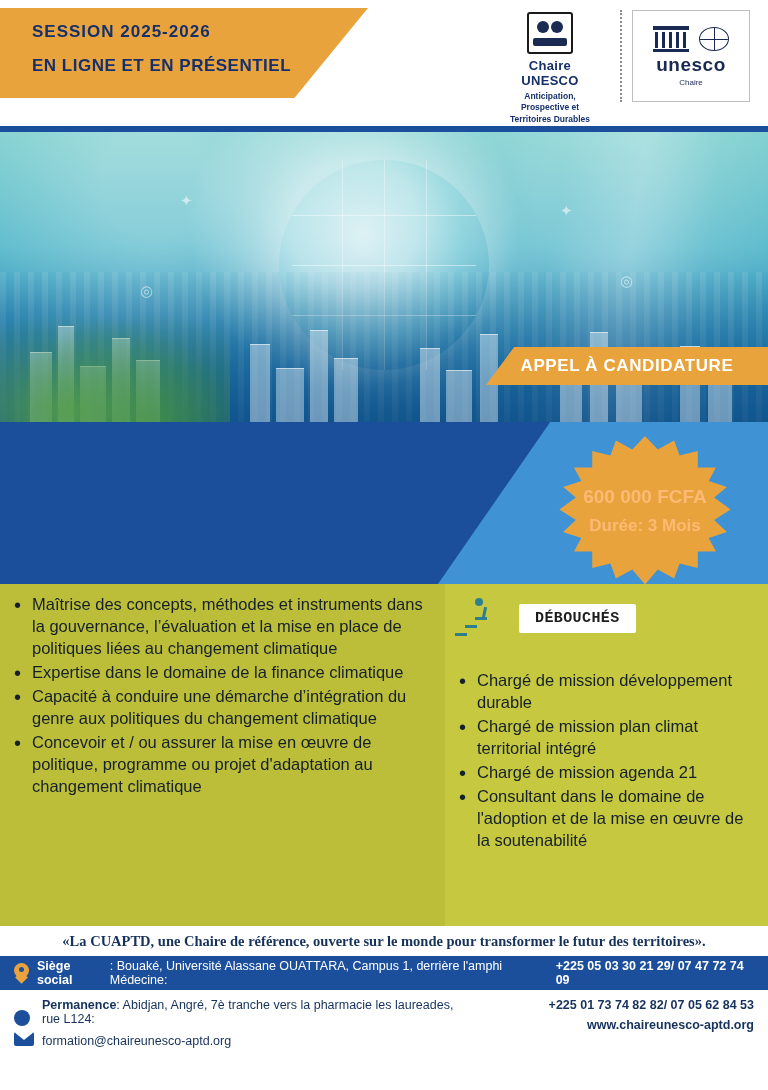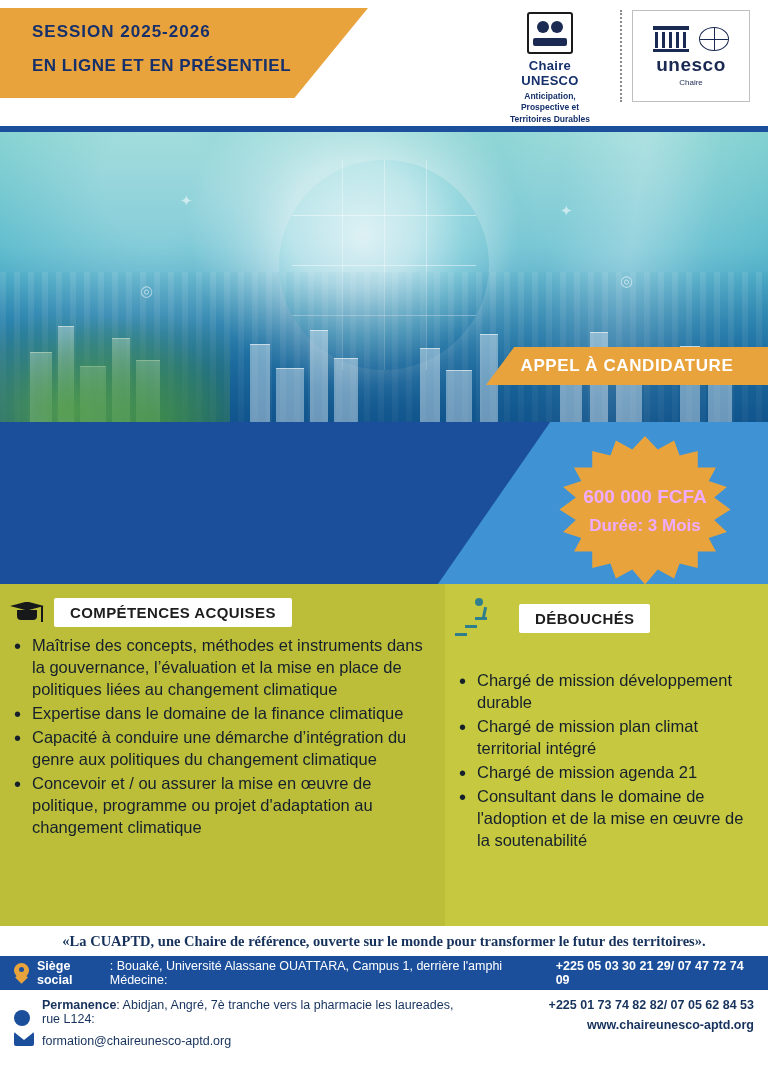--- a/index.html
+++ b/index.html
@@ -218,21 +218,21 @@
       95% 34%, 88% 41%, 97% 49%, 88% 56%, 95% 64%, 85% 68%, 89% 77%, 79% 77%,
       79% 88%, 69% 85%, 66% 95%, 57% 89%, 50% 99%, 43% 89%, 34% 95%, 31% 85%,
       21% 88%, 21% 77%, 11% 77%, 15% 68%, 5% 64%, 12% 56%, 3% 49%, 12% 41%,
       5% 34%, 15% 30%, 11% 21%, 21% 21%, 21% 10%, 31% 13%, 34% 3%, 43% 9%
     );
   }
   .starburst .txt {
     position: absolute; inset: 0;
     display: flex; flex-direction: column; align-items: center;
     justify-content: center; gap: 8px;
-    color: #f0abfc; font-weight: bold; text-align: center;
+    color: #fdba74; font-weight: bold; text-align: center;
   }
   .starburst .price { font-size: 19px; }
   .starburst .dur { font-size: 17px; }
 
   
   .content {
     position: relative;
     height: 342px;
     display: flex;
   }
@@ -285,21 +285,21 @@
   ul.bul li {
     position: relative; padding-left: 22px; margin-bottom: 2px;
     color: #15202b; font-size: 16.5px; line-height: 1.33;
   }
   ul.bul li::before {
     content: "•"; position: absolute; left: 4px; top: -2px;
     font-size: 20px; color: #15202b;
   }
   .col-right ul.bul li { font-size: 16.5px; }
   .col-right .head-row { justify-content: flex-start; }
-  .col-right .head-chip { margin-left: 14px; }
+  .col-right .head-chip { margin-left: 14px; font-family: Liberation Mono, monospace; }
   .col-right .list-wrap { padding-top: 22px; }
 
   
   .quote {
     height: 30px; background: #ffffff;
     display: flex; align-items: center; justify-content: center;
     font-family: "Liberation Serif", serif;
     font-size: 14.5px; color: #16325c; font-weight: bold;
   }
 
@@ -436,28 +436,20 @@
       <div class="star"></div>
       <div class="txt">
         <div class="price">600 000 FCFA</div>
         <div class="dur">Durée: 3 Mois</div>
       </div>
     </div>
   </div>
 
   <div class="content">
     <div class="col-left">
-      <div class="head-row">
-        <div class="cap-icon">
-          <div class="mortar"></div>
-            <div class="body"></div>
-            <div class="tassel"></div>
-        </div>
-        <div class="head-chip">COMPÉTENCES ACQUISES</div>
-      </div>
       <ul class="bul">
         <li>Maîtrise des concepts, méthodes et instruments dans la gouvernance, l’évaluation et la mise en place de politiques liées au changement climatique</li>
         <li>Expertise dans le domaine de la finance climatique</li>
         <li>Capacité à conduire une démarche d’intégration du genre aux politiques du changement climatique</li>
         <li>Concevoir et / ou assurer la mise en œuvre de politique, programme ou projet d'adaptation au changement climatique</li>
       </ul>
     </div>
 
     <div class="col-right">
       <div class="head-row">

